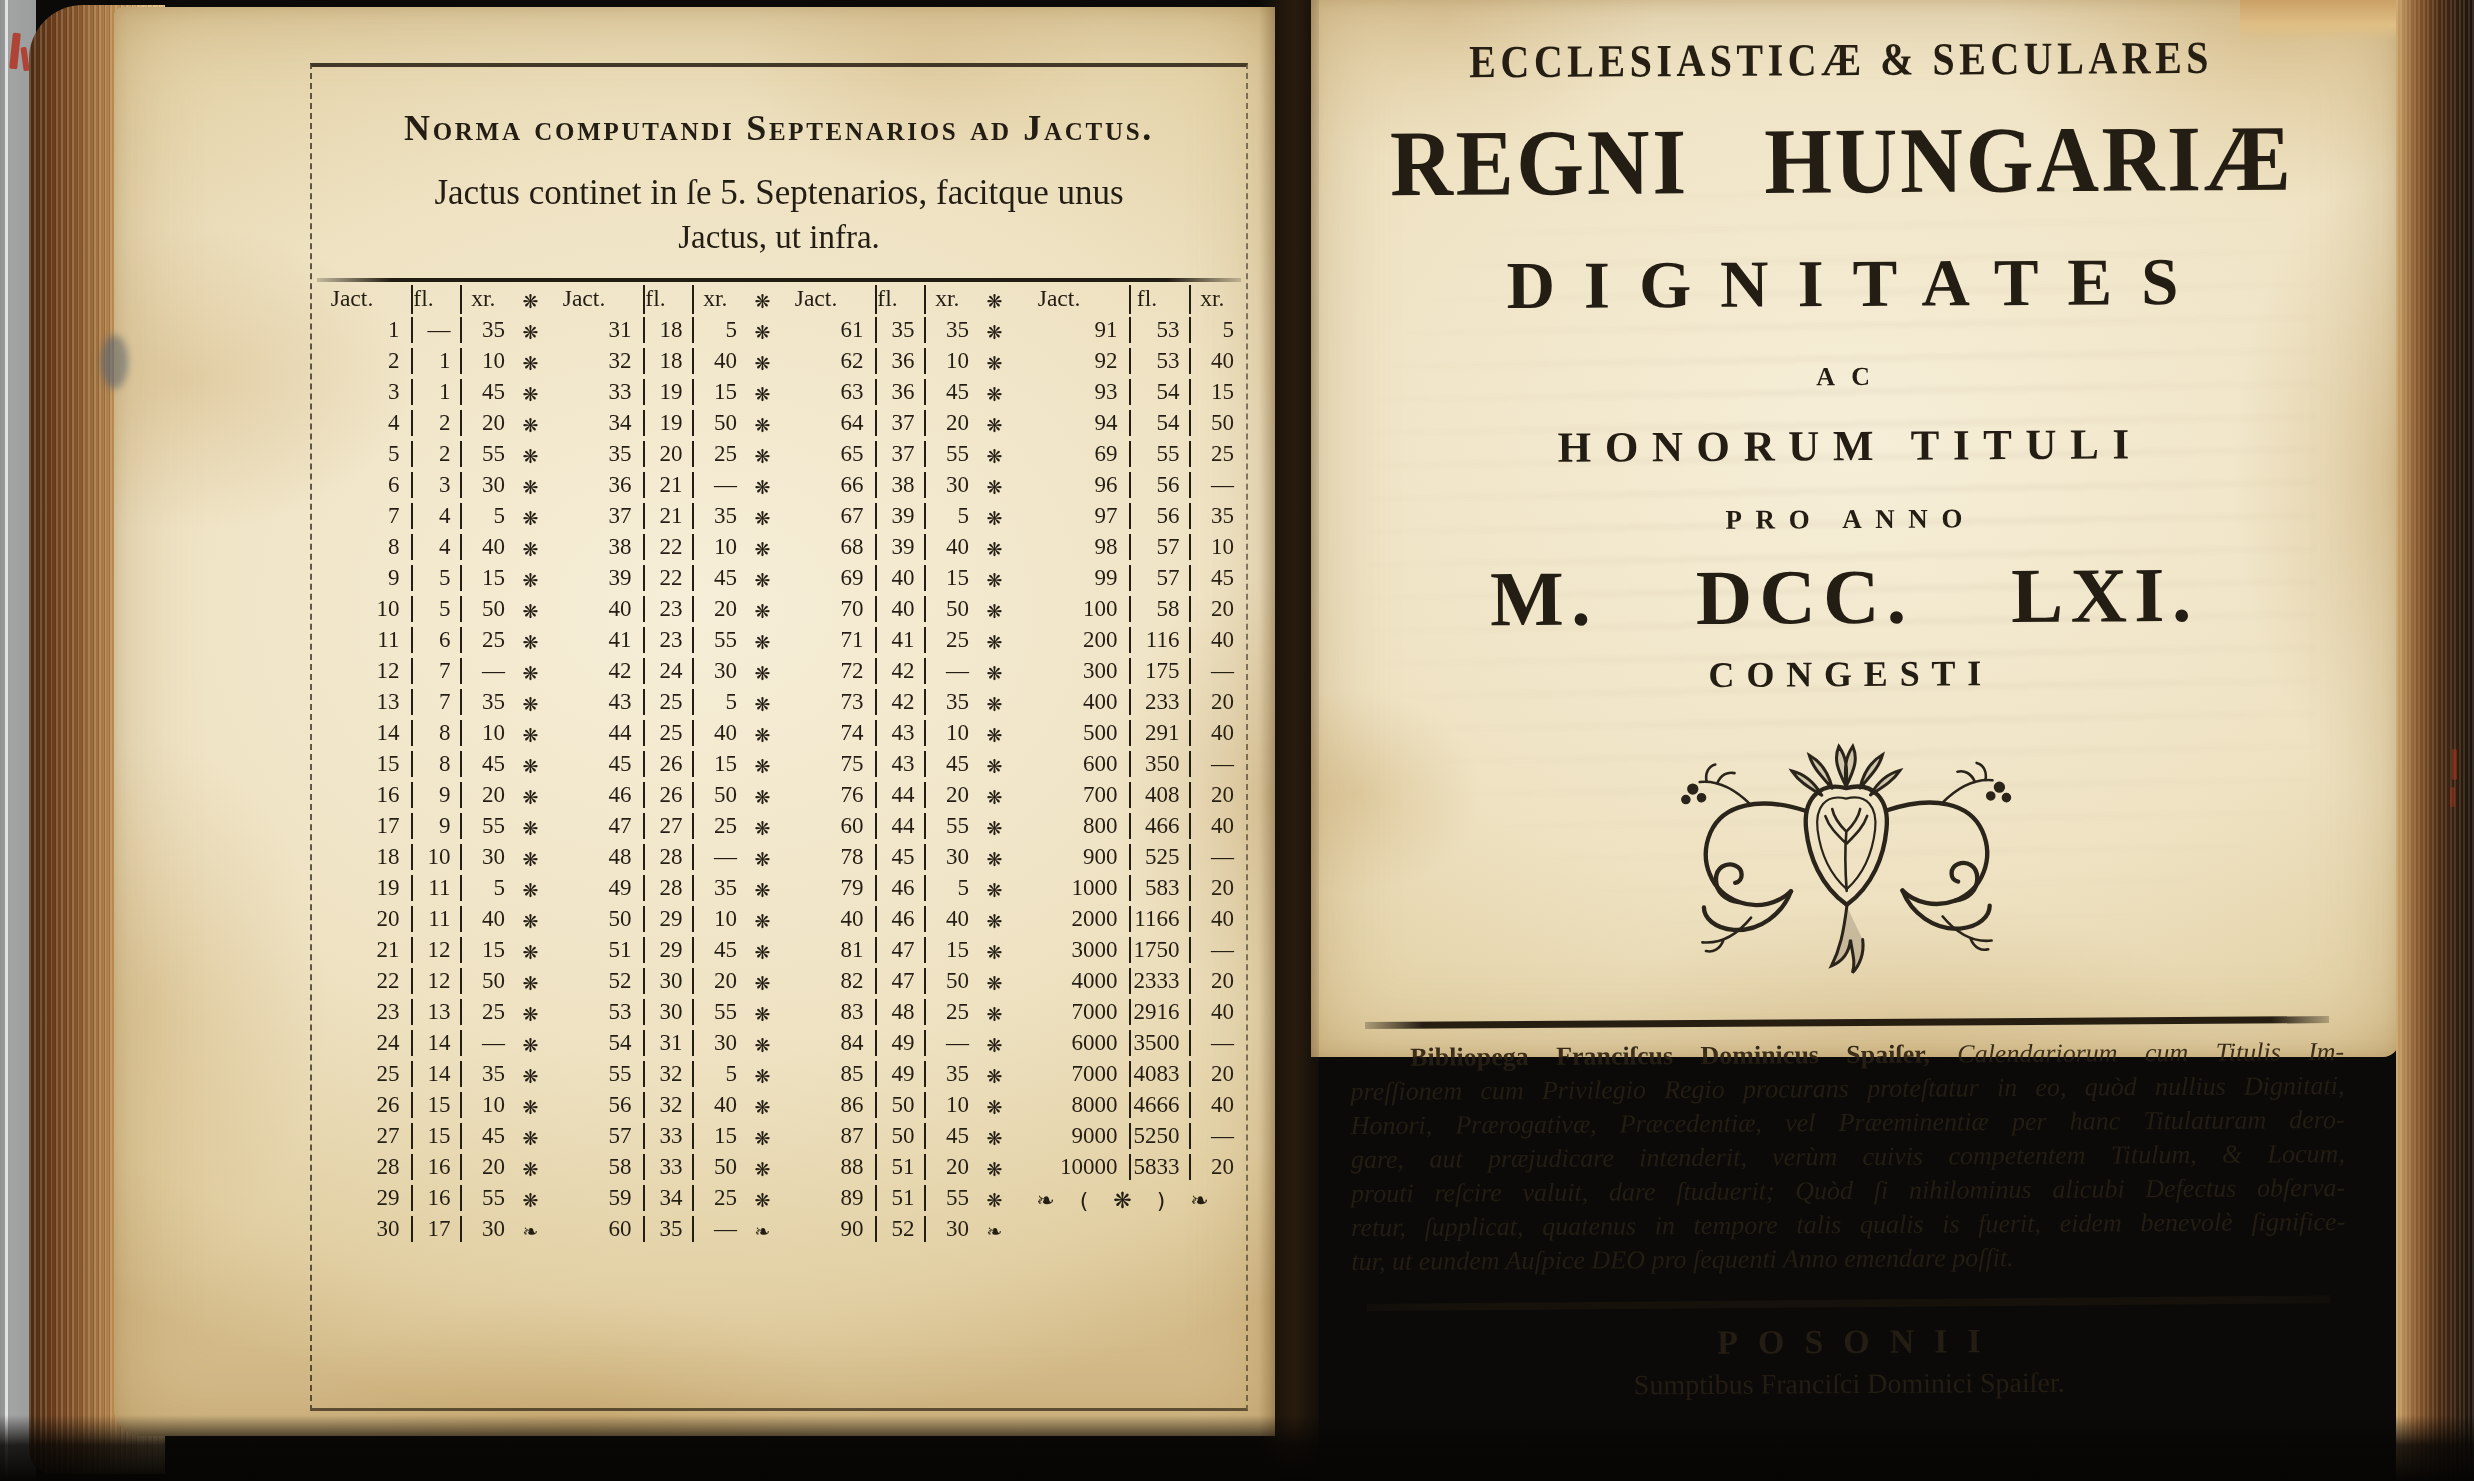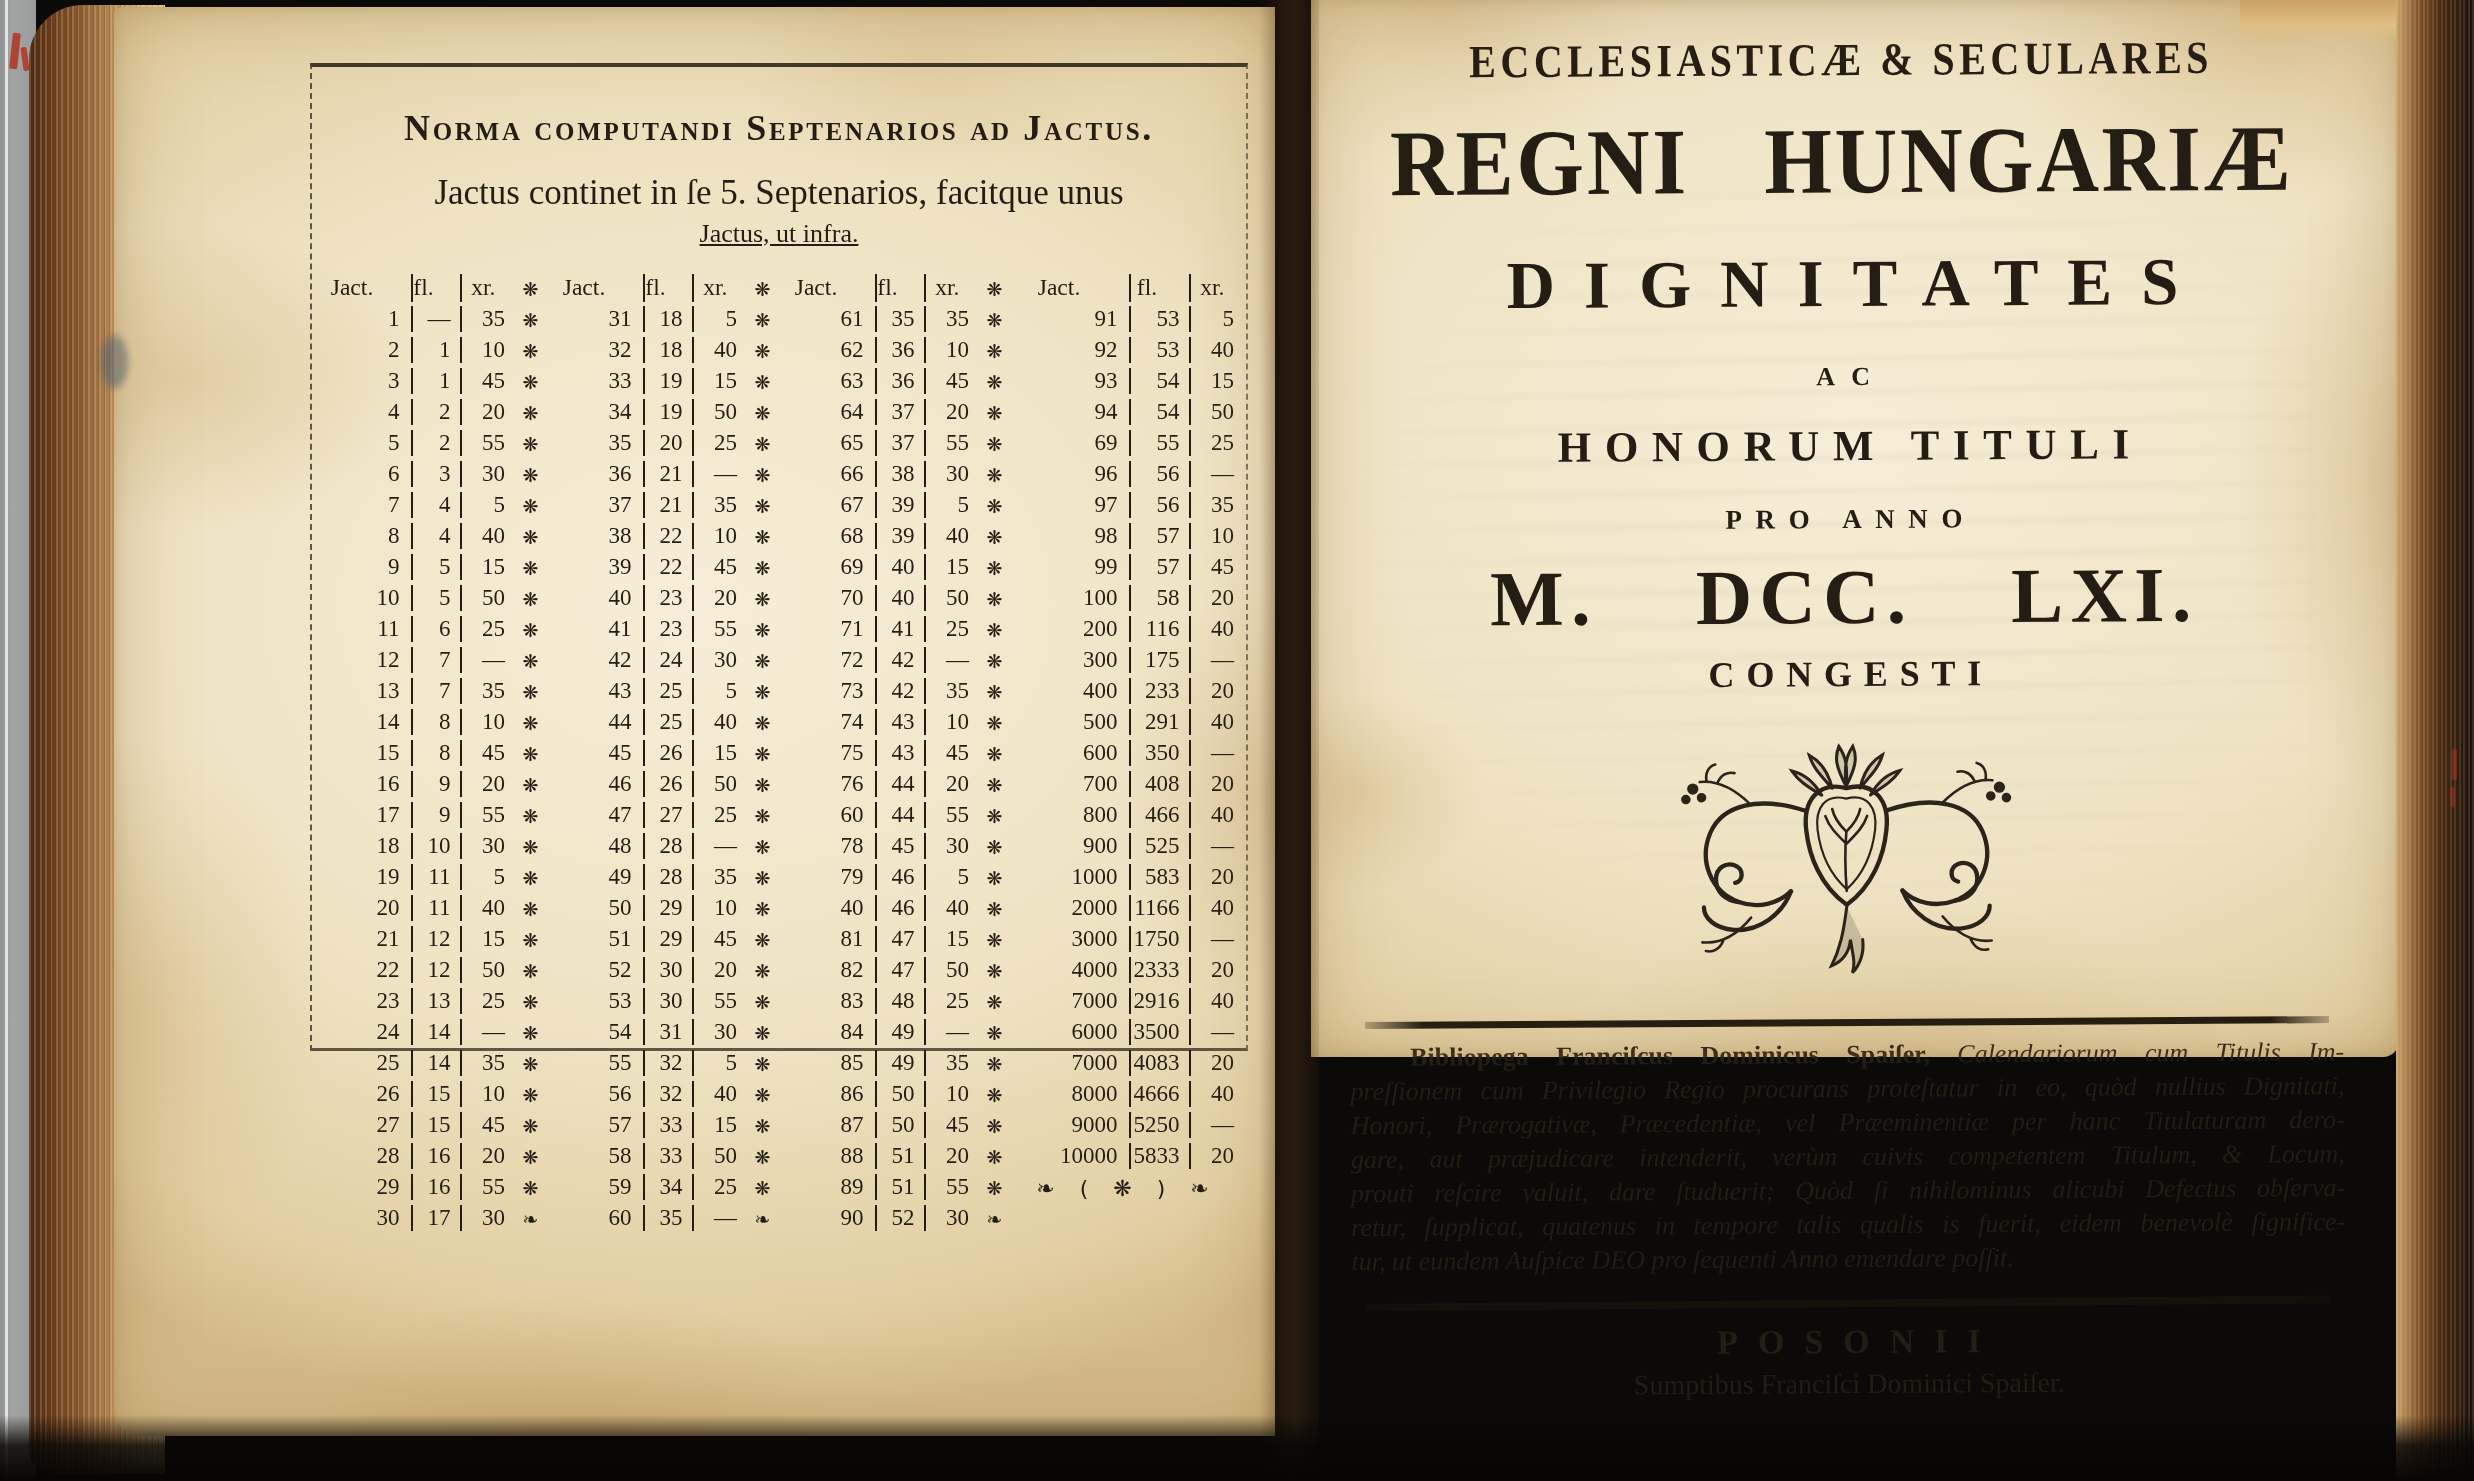--- a/index.html
+++ b/index.html
@@ -45,28 +45,28 @@
       radial-gradient(236px 453px at 100% 45%,rgba(180,136,64,.26),transparent 70%),
       radial-gradient(308px 200px at 12% 2%,rgba(186,142,72,.20),transparent 70%),
       radial-gradient(453px 218px at 55% 100%,rgba(182,138,66,.18),transparent 72%),
       radial-gradient(181px 145px at 4% 75%,rgba(182,138,66,.22),transparent 70%);}
   .bleed{position:absolute;left:54px;top:172px;width:952px;height:780px;pointer-events:none;
       opacity:.18;filter:blur(2.3px);background:
       repeating-linear-gradient(179deg,transparent 0 27px,rgba(110,92,64,.28) 27px 33px);
       mask-image:radial-gradient(60% 60% at 55% 45%,#000 30%,transparent 100%);
       -webkit-mask-image:radial-gradient(60% 60% at 55% 45%,#000 30%,transparent 100%);}
   
-  .frame{position:absolute;left:196px;top:56px;width:938px;height:988px;box-sizing:border-box;
+  .frame{position:absolute;left:196px;top:56px;width:938px;height:1348px;box-sizing:border-box;
       border-top:4.5px solid rgba(35,28,18,.85);border-bottom:3.6px solid rgba(35,28,18,.7);
       border-left:2.7px dashed rgba(35,28,18,.7);border-right:2.7px dashed rgba(35,28,18,.55);
       display:flex;flex-direction:column;align-items:center;}
   .lp-title{margin-top:40px;font-variant:small-caps;font-size:36px;letter-spacing:2.7px;
       font-weight:600;color:#241d13;}
   .lp-sub1{margin-top:24px;font-size:35px;color:#241d13;}
-  .lp-sub2{margin-top:5.4px;font-size:26px;color:#241d13;text-decoration:underline;}
+  .lp-sub2{margin-top:5.4px;font-size:33px;color:#241d13;}
   .lp-rule{margin-top:22px;width:99%;height:4.5px;background:
       linear-gradient(90deg,rgba(35,28,18,.2),#231c12 8%,#231c12 92%,rgba(35,28,18,.2));}
   .jtable{margin-top:1.8px;display:grid;align-items:stretch;
       grid-template-columns:192px 40px 192px 40px 192px 40px 225px;}
   .tgroup{display:grid;grid-auto-rows:31px;align-items:center;font-size:23px;}
   .g123{grid-template-columns:94px 49px 49px;}
   .g4{grid-template-columns:116px 60px 49px;}
   .tgroup .th{font-size:23.6px;text-align:center;align-self:center;padding-bottom:1.8px;color:#241d13;}
   .tgroup .td{text-align:right;color:#241d13;}
   .tgroup .c0{border-right:2.7px solid #241d13;padding-right:11px;}

